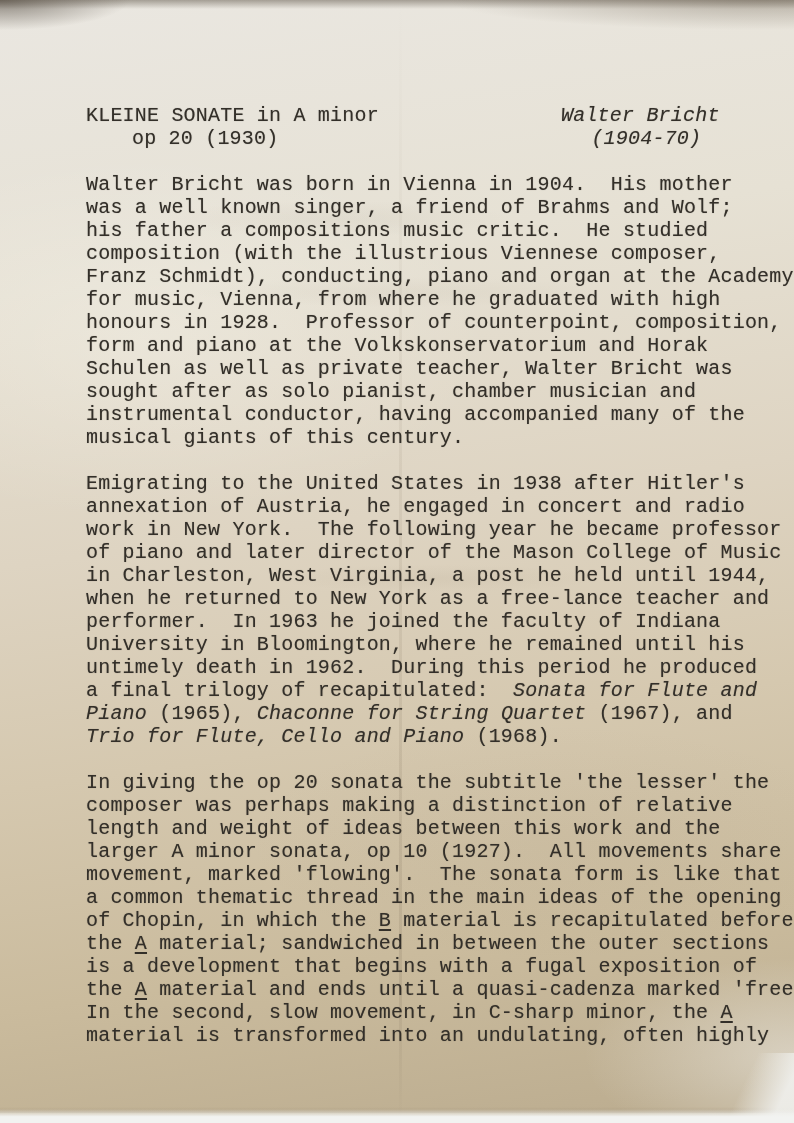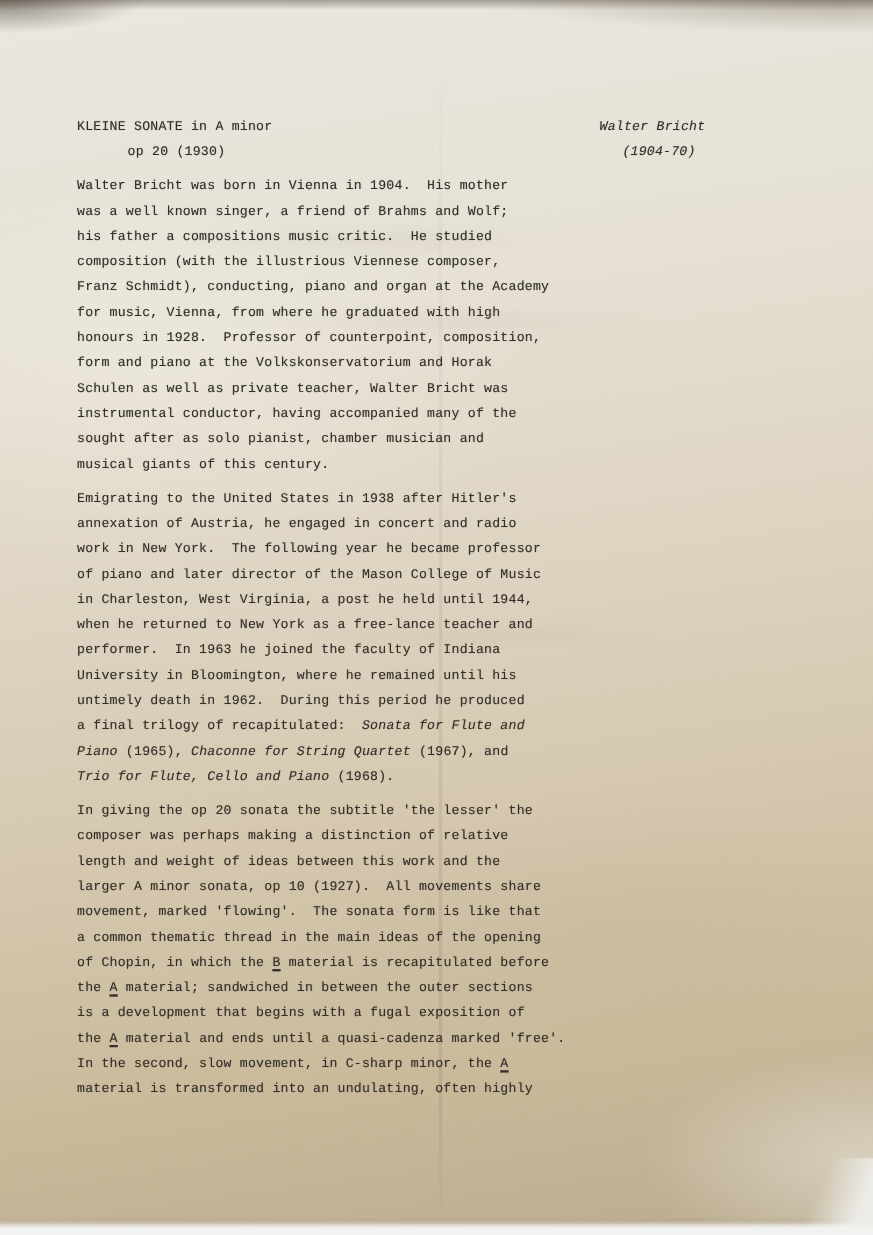--- a/index.html
+++ b/index.html
@@ -44,31 +44,31 @@
   .paper-edge-shadow {
     position: absolute; left: 0; right: 0; bottom: 10px; height: 6px;
     background: linear-gradient(to bottom, rgba(142,126,100,0) 0%, rgba(142,126,100,0.35) 100%);
   }
   .corner-lift {
     position: absolute; right: 0; bottom: 0; width: 120px; height: 70px;
     background: linear-gradient(115deg, rgba(242,243,241,0) 55%, rgba(242,243,241,0.85) 85%);
   }
   
   .text-col {
-    position: absolute; left: 70px; top: 104px; width: 672px;
+    position: absolute; left: 86px; top: 104px; width: 672px;
     color: #332f29;
-    font-size: 12px; line-height: 23px; letter-spacing: 0.2px;
+    font-size: 20px; line-height: 23px; letter-spacing: 0.2px;
     text-shadow: 0 0 1px rgba(51,47,41,0.4);
   }
   .header-row { position: relative; height: 46px; }
   .header-left { position: absolute; left: 0; top: 0; }
   .header-left .sub { padding-left: 46px; }
   .header-right { position: absolute; left: 475px; top: 0; font-style: italic; text-align: center; }
   .header-right .sub { padding-left: 12px; }
-  .paragraph { margin-top: 8px; }
+  .paragraph { margin-top: 23px; }
   .line { white-space: pre; height: 23px; }
   .italic { font-style: italic; }
   .underline { text-decoration: underline; text-underline-offset: 3px; text-decoration-thickness: 1.5px; }
 </style>
 </head>
 <body>
 
 <div class="paper">
   <div class="crease"></div>
   <div class="mottle"></div>
@@ -88,22 +88,22 @@
         <div class="paragraph">
           <div class="line"><span>Walter Bricht was born in Vienna in 1904.  His mother</span></div>
           <div class="line"><span>was a well known singer, a friend of Brahms and Wolf;</span></div>
           <div class="line"><span>his father a compositions music critic.  He studied</span></div>
           <div class="line"><span>composition (with the illustrious Viennese composer,</span></div>
           <div class="line"><span>Franz Schmidt), conducting, piano and organ at the Academy</span></div>
           <div class="line"><span>for music, Vienna, from where he graduated with high</span></div>
           <div class="line"><span>honours in 1928.  Professor of counterpoint, composition,</span></div>
           <div class="line"><span>form and piano at the Volkskonservatorium and Horak</span></div>
           <div class="line"><span>Schulen as well as private teacher, Walter Bricht was</span></div>
+          <div class="line"><span>sought after as solo pianist, chamber musician and</span></div>
           <div class="line"><span>instrumental conductor, having accompanied many of the</span></div>
-          <div class="line"><span>sought after as solo pianist, chamber musician and</span></div>
           <div class="line"><span>musical giants of this century.</span></div>
         </div>
         <div class="paragraph">
           <div class="line"><span>Emigrating to the United States in 1938 after Hitler's</span></div>
           <div class="line"><span>annexation of Austria, he engaged in concert and radio</span></div>
           <div class="line"><span>work in New York.  The following year he became professor</span></div>
           <div class="line"><span>of piano and later director of the Mason College of Music</span></div>
           <div class="line"><span>in Charleston, West Virginia, a post he held until 1944,</span></div>
           <div class="line"><span>when he returned to New York as a free-lance teacher and</span></div>
           <div class="line"><span>performer.  In 1963 he joined the faculty of Indiana</span></div>

